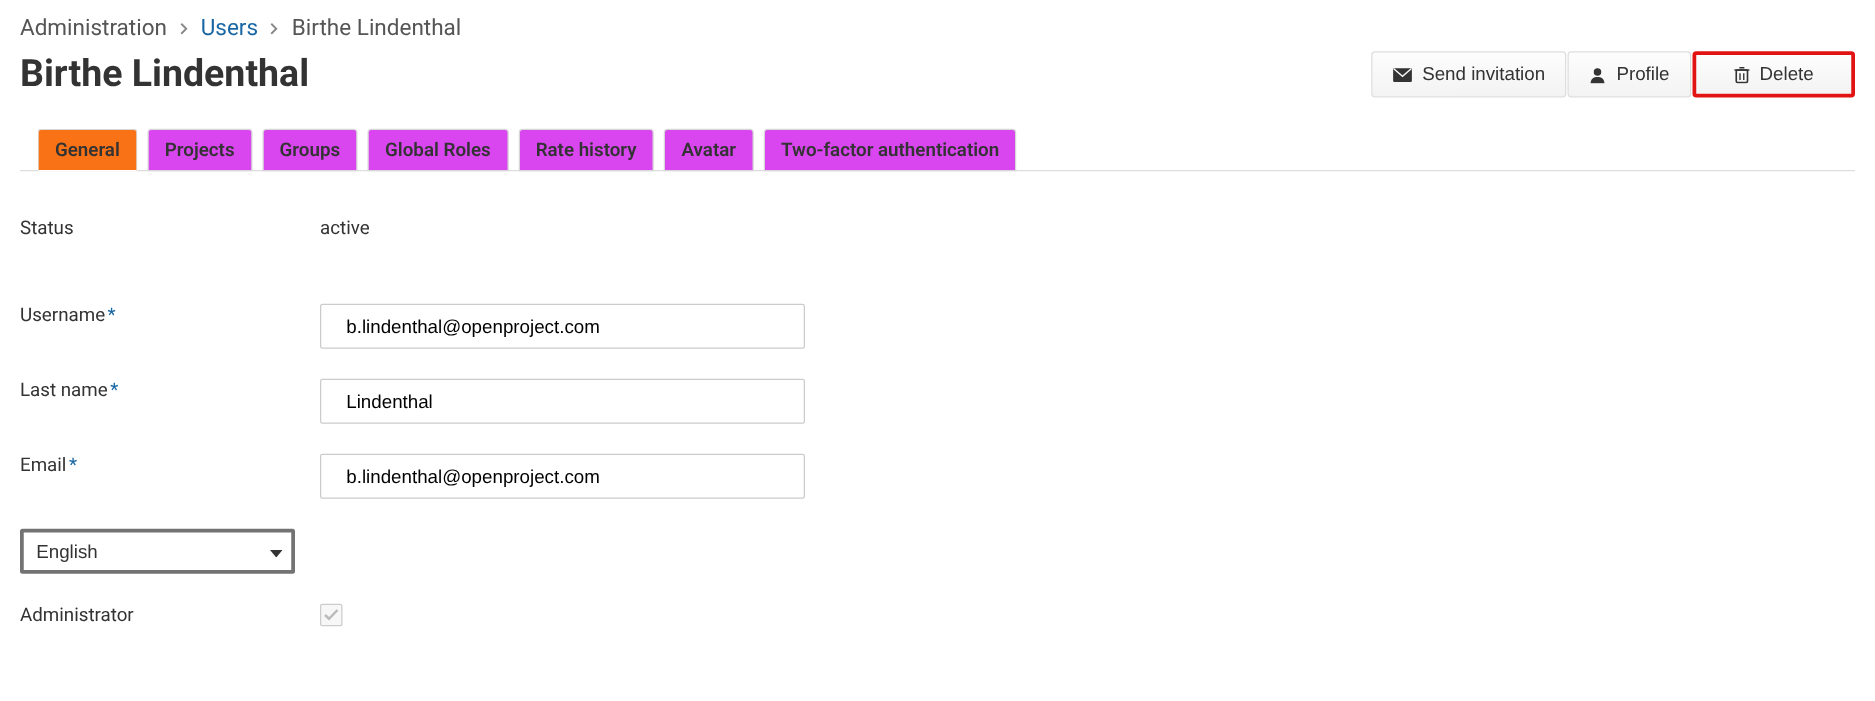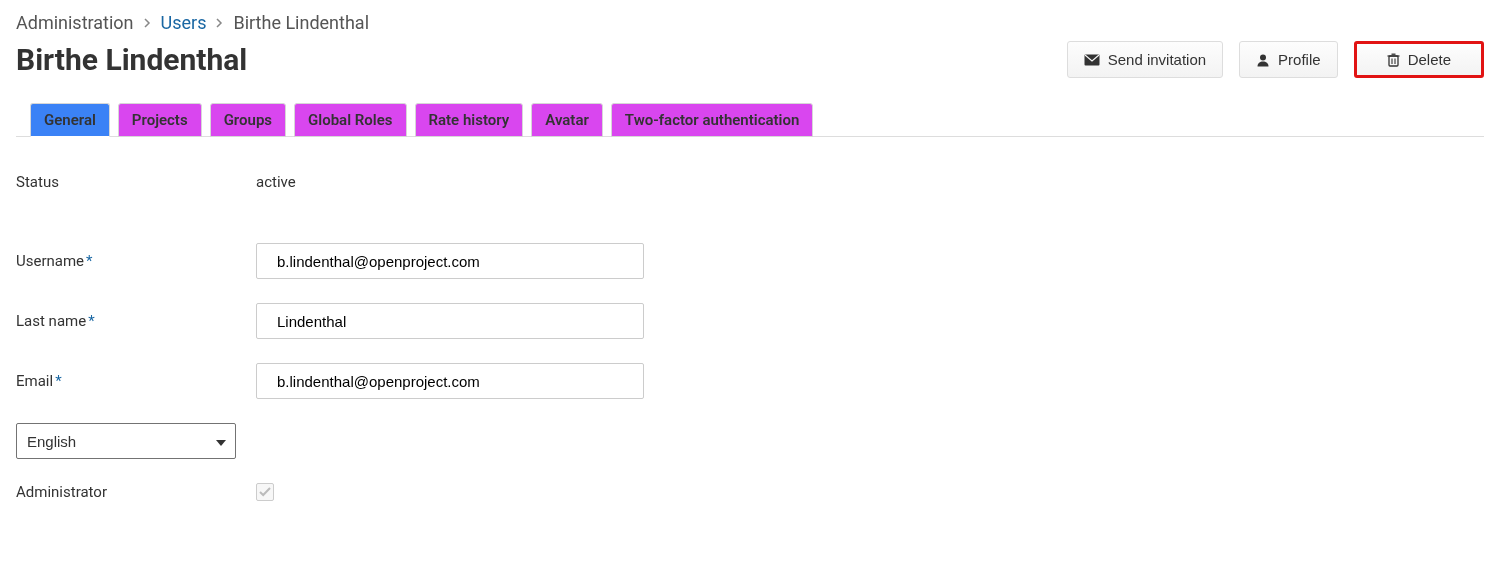--- a/index.html
+++ b/index.html
@@ -43,21 +43,21 @@
     margin-bottom: 24px;
   }
   .page-title {
     font-size: 30px;
     font-weight: 700;
     color: #333;
     margin: 0;
   }
   .actions {
     display: flex;
-    gap: 16px;
+    gap: 1px;
     align-items: center;
   }
   .btn {
     display: inline-flex;
     align-items: center;
     gap: 8px;
     border: 1px solid #ddd;
     background: #f7f7f7;
     background: linear-gradient(#fdfdfd,#f3f3f3);
     padding: 9px 16px;
@@ -88,28 +88,28 @@
     font-weight: 600;
     color: #333;
     border: 1px solid #d7d7d7;
     border-bottom: 1px solid #d7d7d7;
     background: #d946ef;
     cursor: pointer;
     border-top-left-radius: 3px;
     border-top-right-radius: 3px;
   }
   .tab.active {
-    background: #3b82f6;
+    background: #f97316;
     border-bottom-color: #fff;
   }
 
   
   .form-row {
     display: flex;
-    align-items: center;
+    align-items: flex-start;
     margin-bottom: 24px;
   }
   .form-label {
     width: 240px;
     font-size: 15px;
     color: #333;
   }
   .form-label .req {
     color: #1a67a3;
     margin-left: 2px;
@@ -130,21 +130,21 @@
   .select-wrap {
     position: relative;
     width: 220px;
   }
   .select {
     width: 100%;
     height: 36px;
     padding: 4px 28px 4px 10px;
     font-size: 15px;
     color: #333;
-    border: 1px solid #737373;
+    border: 3px solid #737373;
     border-radius: 2px;
     appearance: none;
     -webkit-appearance: none;
     background: #fff;
   }
   .select-wrap .caret {
     position: absolute;
     right: 10px;
     top: 50%;
     transform: translateY(-50%);

